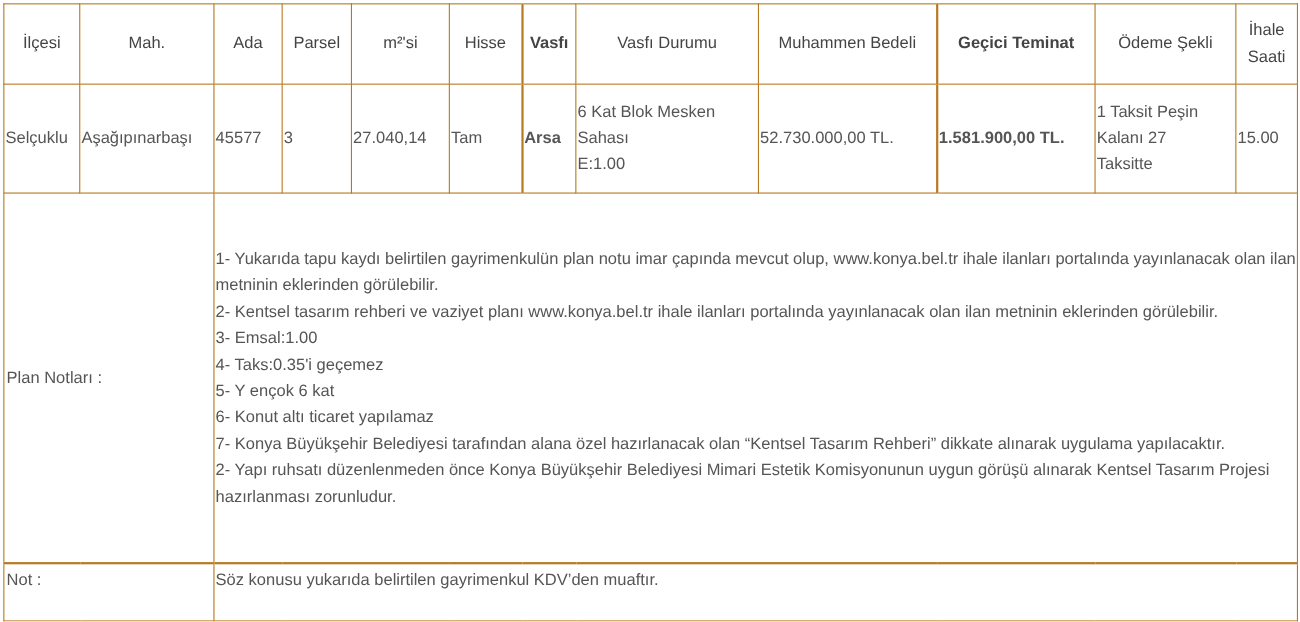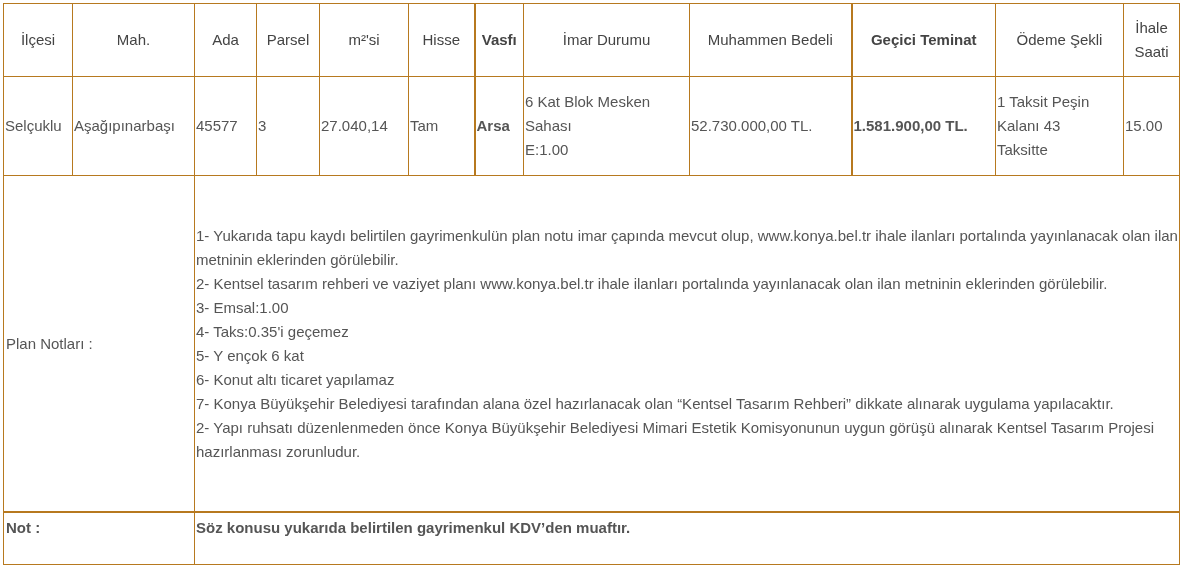--- a/index.html
+++ b/index.html
@@ -21,21 +21,21 @@
     }
     table.ihale tr.head td {
       height: 72px;
       text-align: center;
       color: #444444;
       font-size: 15px;
       line-height: 24px;
     }
     table.ihale tr.data td { height: 98px; text-align: left; margin-top: 20px; }
     table.ihale tr.notes td { height: 335px; }
-    table.ihale tr.not td { height: 48px; font-weight: bold; }
+    table.ihale tr.not td { height: 48px; }
     .thick-l { border-left: 2px solid #b7791f !important; font-weight: bold; }
     .thick-t td { border-top: 2px solid #b7791f !important; }
     .notes-body { line-height: 26px; padding-left: 2px; }
     .note-line { display: block; }
     .label-cell { padding-left: 2px !important; }
     .not-text { vertical-align: top !important; padding-top: 3px !important; }
   </style>
 </head>
 <body>
 
@@ -56,21 +56,21 @@
   </colgroup>
   <tbody>
       <tr class="head">
     <td>İlçesi</td>
     <td>Mah.</td>
     <td>Ada</td>
     <td>Parsel</td>
     <td>m²'si</td>
     <td>Hisse</td>
     <td class="thick-l">Vasfı</td>
-    <td>İmar Durumu</td>
+    <td>Vasfı Durumu</td>
     <td>Muhammen Bedeli</td>
     <td class="thick-l">Geçici Teminat</td>
     <td>Ödeme Şekli</td>
     <td>İhale Saati</td>
   </tr>
   <tr class="data">
     <td>Selçuklu</td>
     <td>Aşağıpınarbaşı</td>
     <td>45577</td>
     <td>3</td>
@@ -79,21 +79,21 @@
     <td class="thick-l">Arsa</td>
     <td>
       <span class="note-line">6 Kat Blok Mesken</span>
       <span class="note-line">Sahası</span>
       <span class="note-line">E:1.00</span>
     </td>
     <td>52.730.000,00 TL.</td>
     <td class="thick-l">1.581.900,00 TL.</td>
     <td>
       <span class="note-line">1 Taksit Peşin</span>
-      <span class="note-line">Kalanı 43</span>
+      <span class="note-line">Kalanı 27</span>
       <span class="note-line">Taksitte</span>
     </td>
     <td>15.00</td>
   </tr>
   <tr class="notes">
     <td colspan="2" class="label-cell">Plan Notları :</td>
     <td colspan="10" class="notes-body">
       <span class="note-line">1- Yukarıda tapu kaydı belirtilen gayrimenkulün plan notu imar çapında mevcut olup, www.konya.bel.tr ihale ilanları portalında yayınlanacak olan ilan metninin eklerinden görülebilir.</span>
       <span class="note-line">2- Kentsel tasarım rehberi ve vaziyet planı www.konya.bel.tr ihale ilanları portalında yayınlanacak olan ilan metninin eklerinden görülebilir.</span>
       <span class="note-line">3- Emsal:1.00</span>

